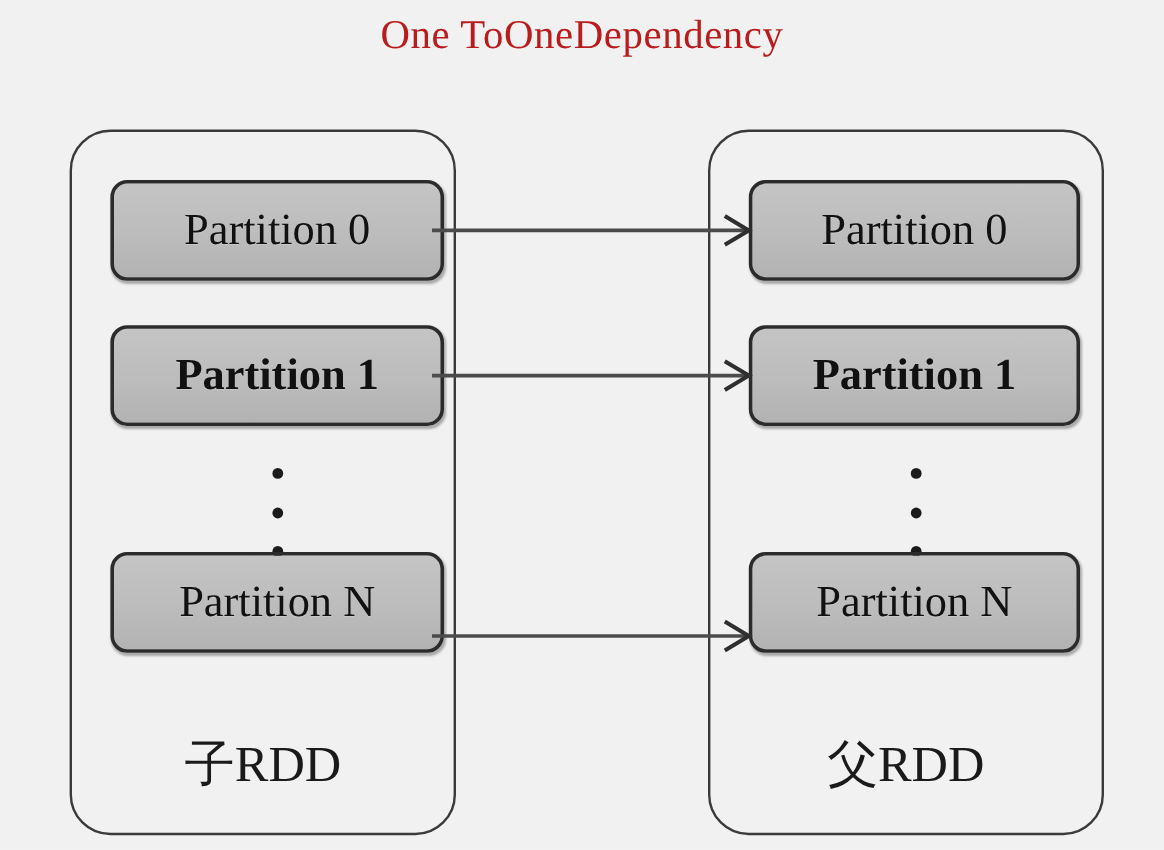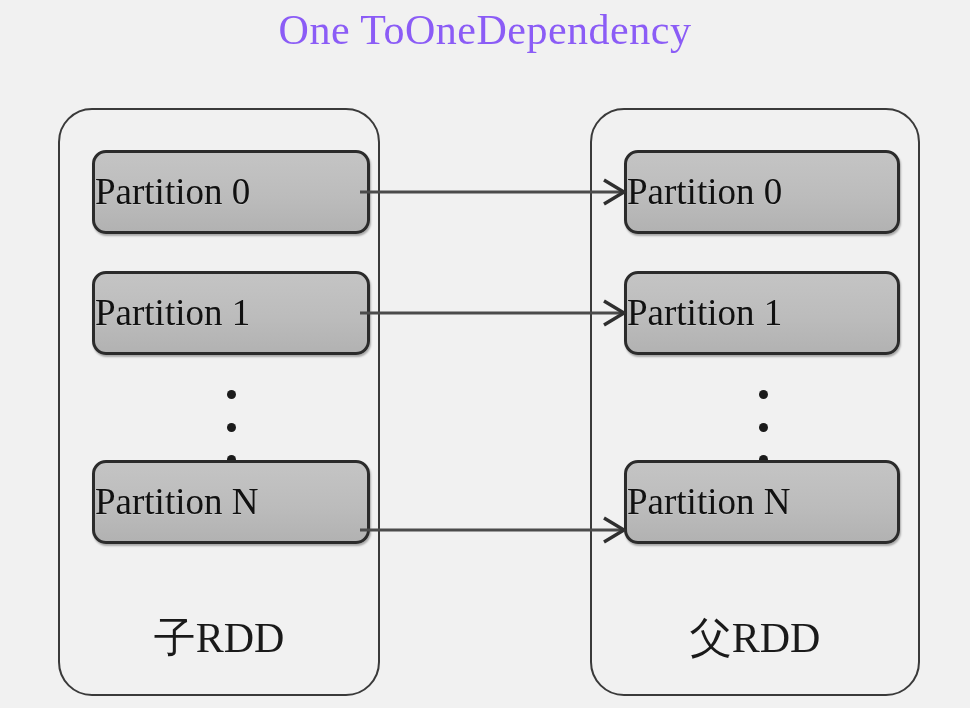--- a/index.html
+++ b/index.html
@@ -16,23 +16,23 @@
     font-family: "Liberation Serif", "DejaVu Serif", serif;
   }
 
   
   #diagram-title {
     position: absolute;
     left: 0;
     top: 4px;
     width: 970px;
     text-align: center;
-    font-size: 42px;
+    font-size: 34px;
     line-height: 52px;
-    color: #8b5cf6;
+    color: #b91c1c;
     letter-spacing: 0.5px;
     white-space: pre;
   }
 
   
   .rdd-container {
     position: absolute;
     top: 108px;
     height: 588px;
     border: 2px solid #3a3a3a;
@@ -59,34 +59,35 @@
   .partition-box {
     position: absolute;
     height: 84px;
     border: 3px solid #2b2b2b;
     border-radius: 14px;
     background: linear-gradient(180deg, #c4c4c4 0%, #bcbcbc 55%, #b2b2b2 100%);
     box-shadow: 1px 2px 2px rgba(0,0,0,0.30);
     box-sizing: border-box;
     display: flex;
     align-items: center;
+    justify-content: center;
   }
   .partition-label {
     font-size: 37px;
     line-height: 40px;
     color: #111111;
     white-space: pre;
     text-shadow: 0 1px 0 rgba(255,255,255,0.20);
   }
 
   .col-left  { left: 92px;  width: 278px; }
   .col-right { left: 624px; width: 276px; }
 
   .row-0 { top: 150px; }
-  .row-1 { top: 271px; }
+  .row-1 { top: 271px; font-weight: bold; }
   .row-n { top: 460px; }
 
   
   .ellipsis {
     position: absolute;
     width: 30px;
     height: 86px;
     display: flex;
     flex-direction: column;
     align-items: center;

